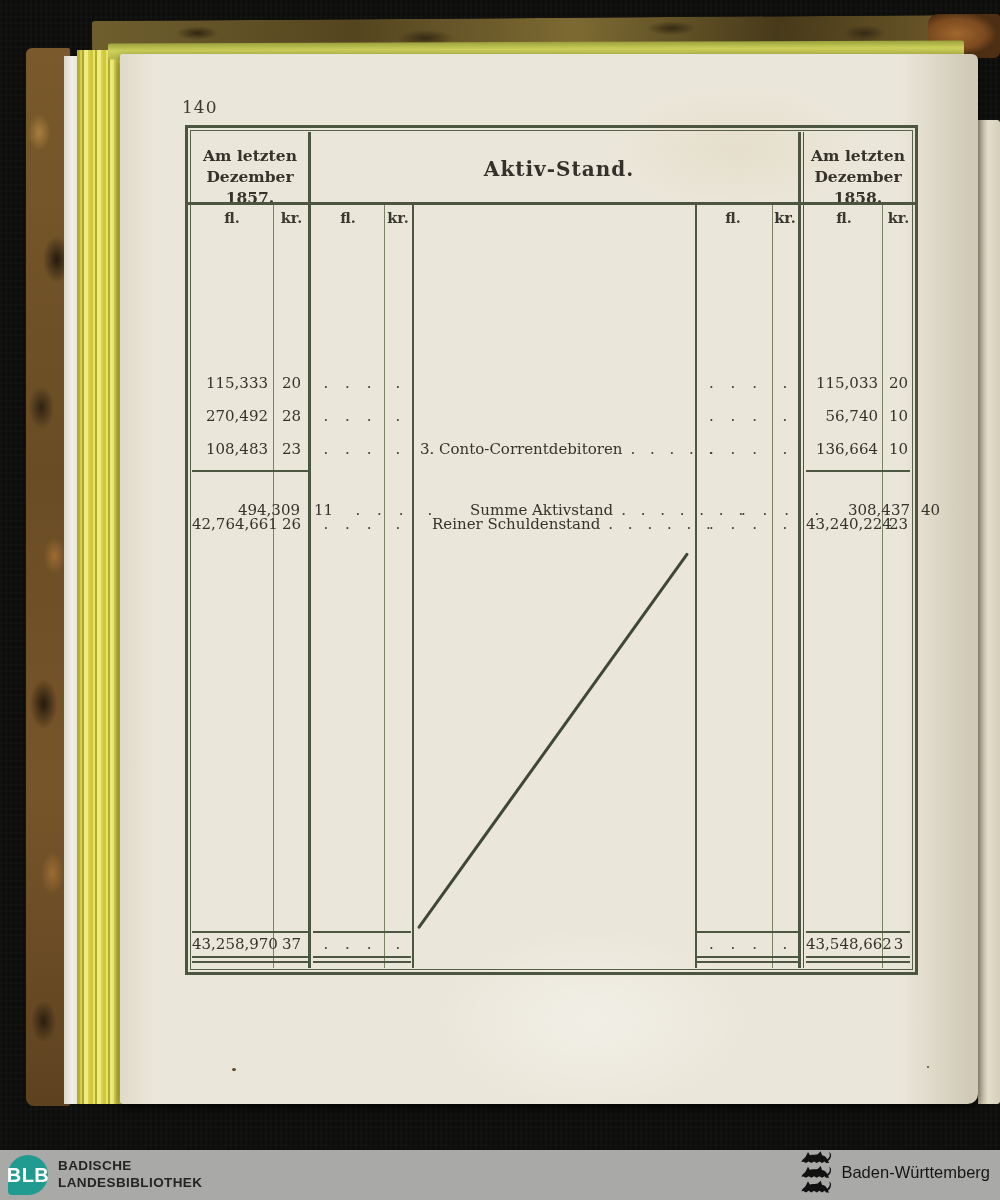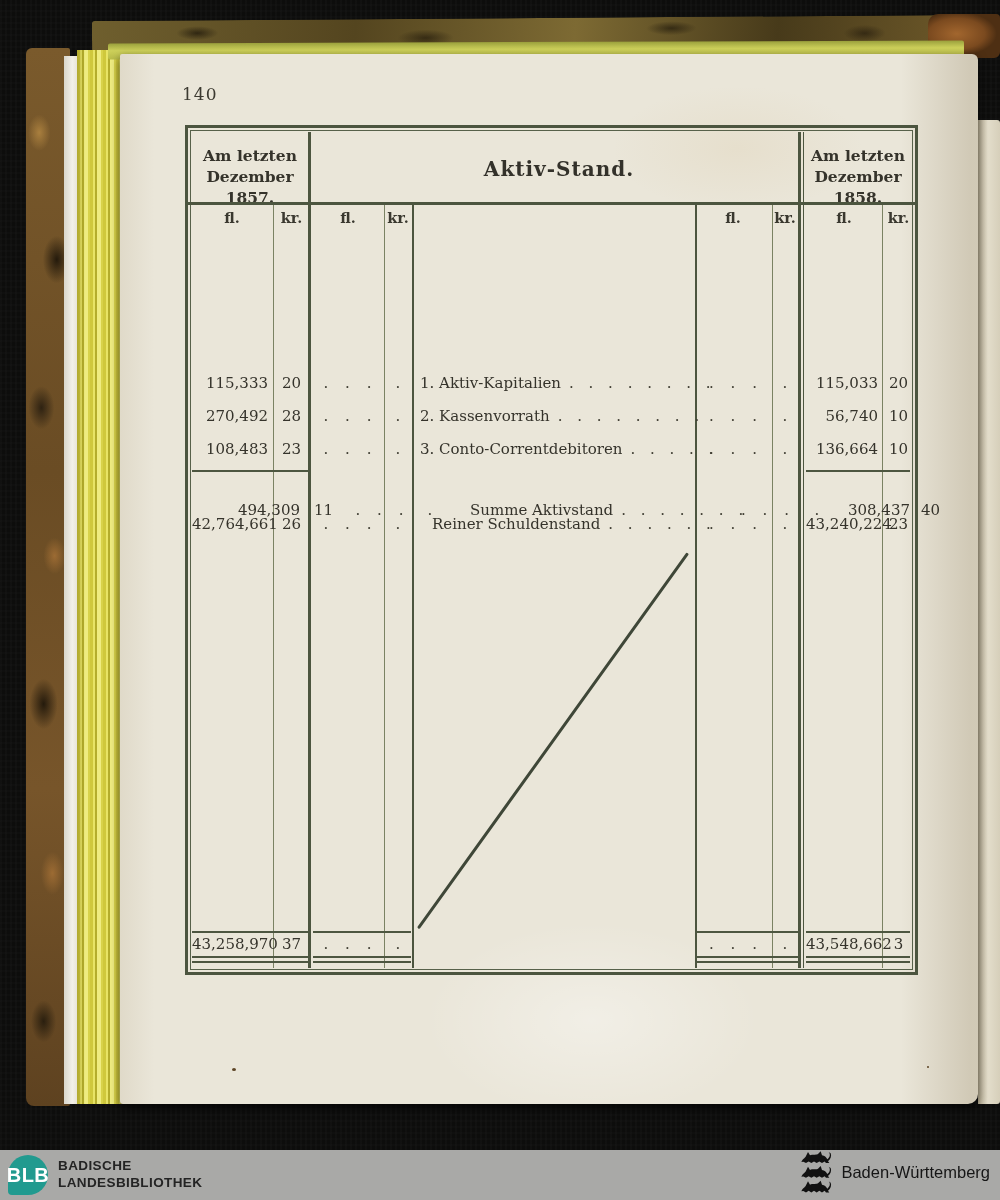--- a/index.html
+++ b/index.html
@@ -42,21 +42,21 @@
   .page{position:absolute;left:120px;top:54px;width:858px;height:1050px;border-radius:2px 6px 10px 3px;
     background:
       radial-gradient(180px 90px at 72% 9%, rgba(196,160,96,.10), transparent 70%),
       radial-gradient(240px 140px at 55% 92%, rgba(255,255,255,.35), transparent 70%),
       linear-gradient(90deg, rgba(150,130,85,.12), rgba(0,0,0,0) 4%, rgba(0,0,0,0) 91%, rgba(120,100,60,.22) 99%),
       #eae6d9;
     box-shadow:0 4px 10px rgba(0,0,0,.6);}
   .facing-sliver{position:absolute;left:978px;top:120px;width:22px;height:984px;
     background:linear-gradient(90deg,#b8ae93,#e3ddcb 45%,#d6cfba);border-radius:0 3px 3px 0;}
   .speck{position:absolute;border-radius:50%;background:#5d4526;}
-  .pagenum{position:absolute;left:62px;top:30px;font-size:17px;color:#3c3a31;letter-spacing:1px;}
+  .pagenum{position:absolute;left:62px;top:43px;font-size:17px;color:#3c3a31;letter-spacing:1px;}
   .heading{position:absolute;left:0;top:27px;width:858px;text-align:center;font-size:19px;color:#3c3a31;}
   
   .ledger{position:absolute;left:65px;top:71px;width:733px;height:850px;box-sizing:border-box;
     border:3px solid #4c553f;}
   .ledger-inner{position:absolute;left:2px;top:2px;right:2px;bottom:2px;border:1px solid #57614a;pointer-events:none;}
   .vl{position:absolute;background:#7b8263;}
   .vl.dark{background:#4c553f;}
   .hrule{position:absolute;height:1.5px;background:#4d5640;}
   .hdr-sep{position:absolute;left:0;width:727px;top:74px;height:2.5px;background:#4c553f;}
   .hdr{position:absolute;text-align:center;color:#35332b;font-size:15.5px;line-height:21px;font-weight:bold;}
@@ -141,33 +141,31 @@
       <div class="unit" style="left:519px;width:52px;">fl.</div>
       <div class="unit" style="left:585px;width:24px;">kr.</div>
       <div class="unit" style="left:628px;width:56px;">fl.</div>
       <div class="unit" style="left:697px;width:27px;">kr.</div>
 
       <div class="trow" style="top:244px;">
         <div class="cell num ca-fl">115,333</div>
         <div class="cell ca-kr">20</div>
         <div class="cell dots cb-fl">. . .</div>
         <div class="cell dots cb-kr">.</div>
-        <div class="cell cdesc"><span>1. Aktiv-Kapitalien</span><span class="leader">. . . . . . . .</span></div>
         <div class="cell dots cb-fl2">. . .</div>
         <div class="cell dots cb-kr2">.</div>
         <div class="cell num cc-fl">115,033</div>
         <div class="cell cc-kr">20</div>
       </div>
 
       <div class="trow" style="top:277px;">
         <div class="cell num ca-fl">270,492</div>
         <div class="cell ca-kr">28</div>
         <div class="cell dots cb-fl">. . .</div>
         <div class="cell dots cb-kr">.</div>
-        <div class="cell cdesc"><span>2. Kassenvorrath</span><span class="leader">. . . . . . . .</span></div>
         <div class="cell dots cb-fl2">. . .</div>
         <div class="cell dots cb-kr2">.</div>
         <div class="cell num cc-fl">56,740</div>
         <div class="cell cc-kr">10</div>
       </div>
 
       <div class="trow" style="top:310px;">
         <div class="cell num ca-fl">108,483</div>
         <div class="cell ca-kr">23</div>
         <div class="cell dots cb-fl">. . .</div>

